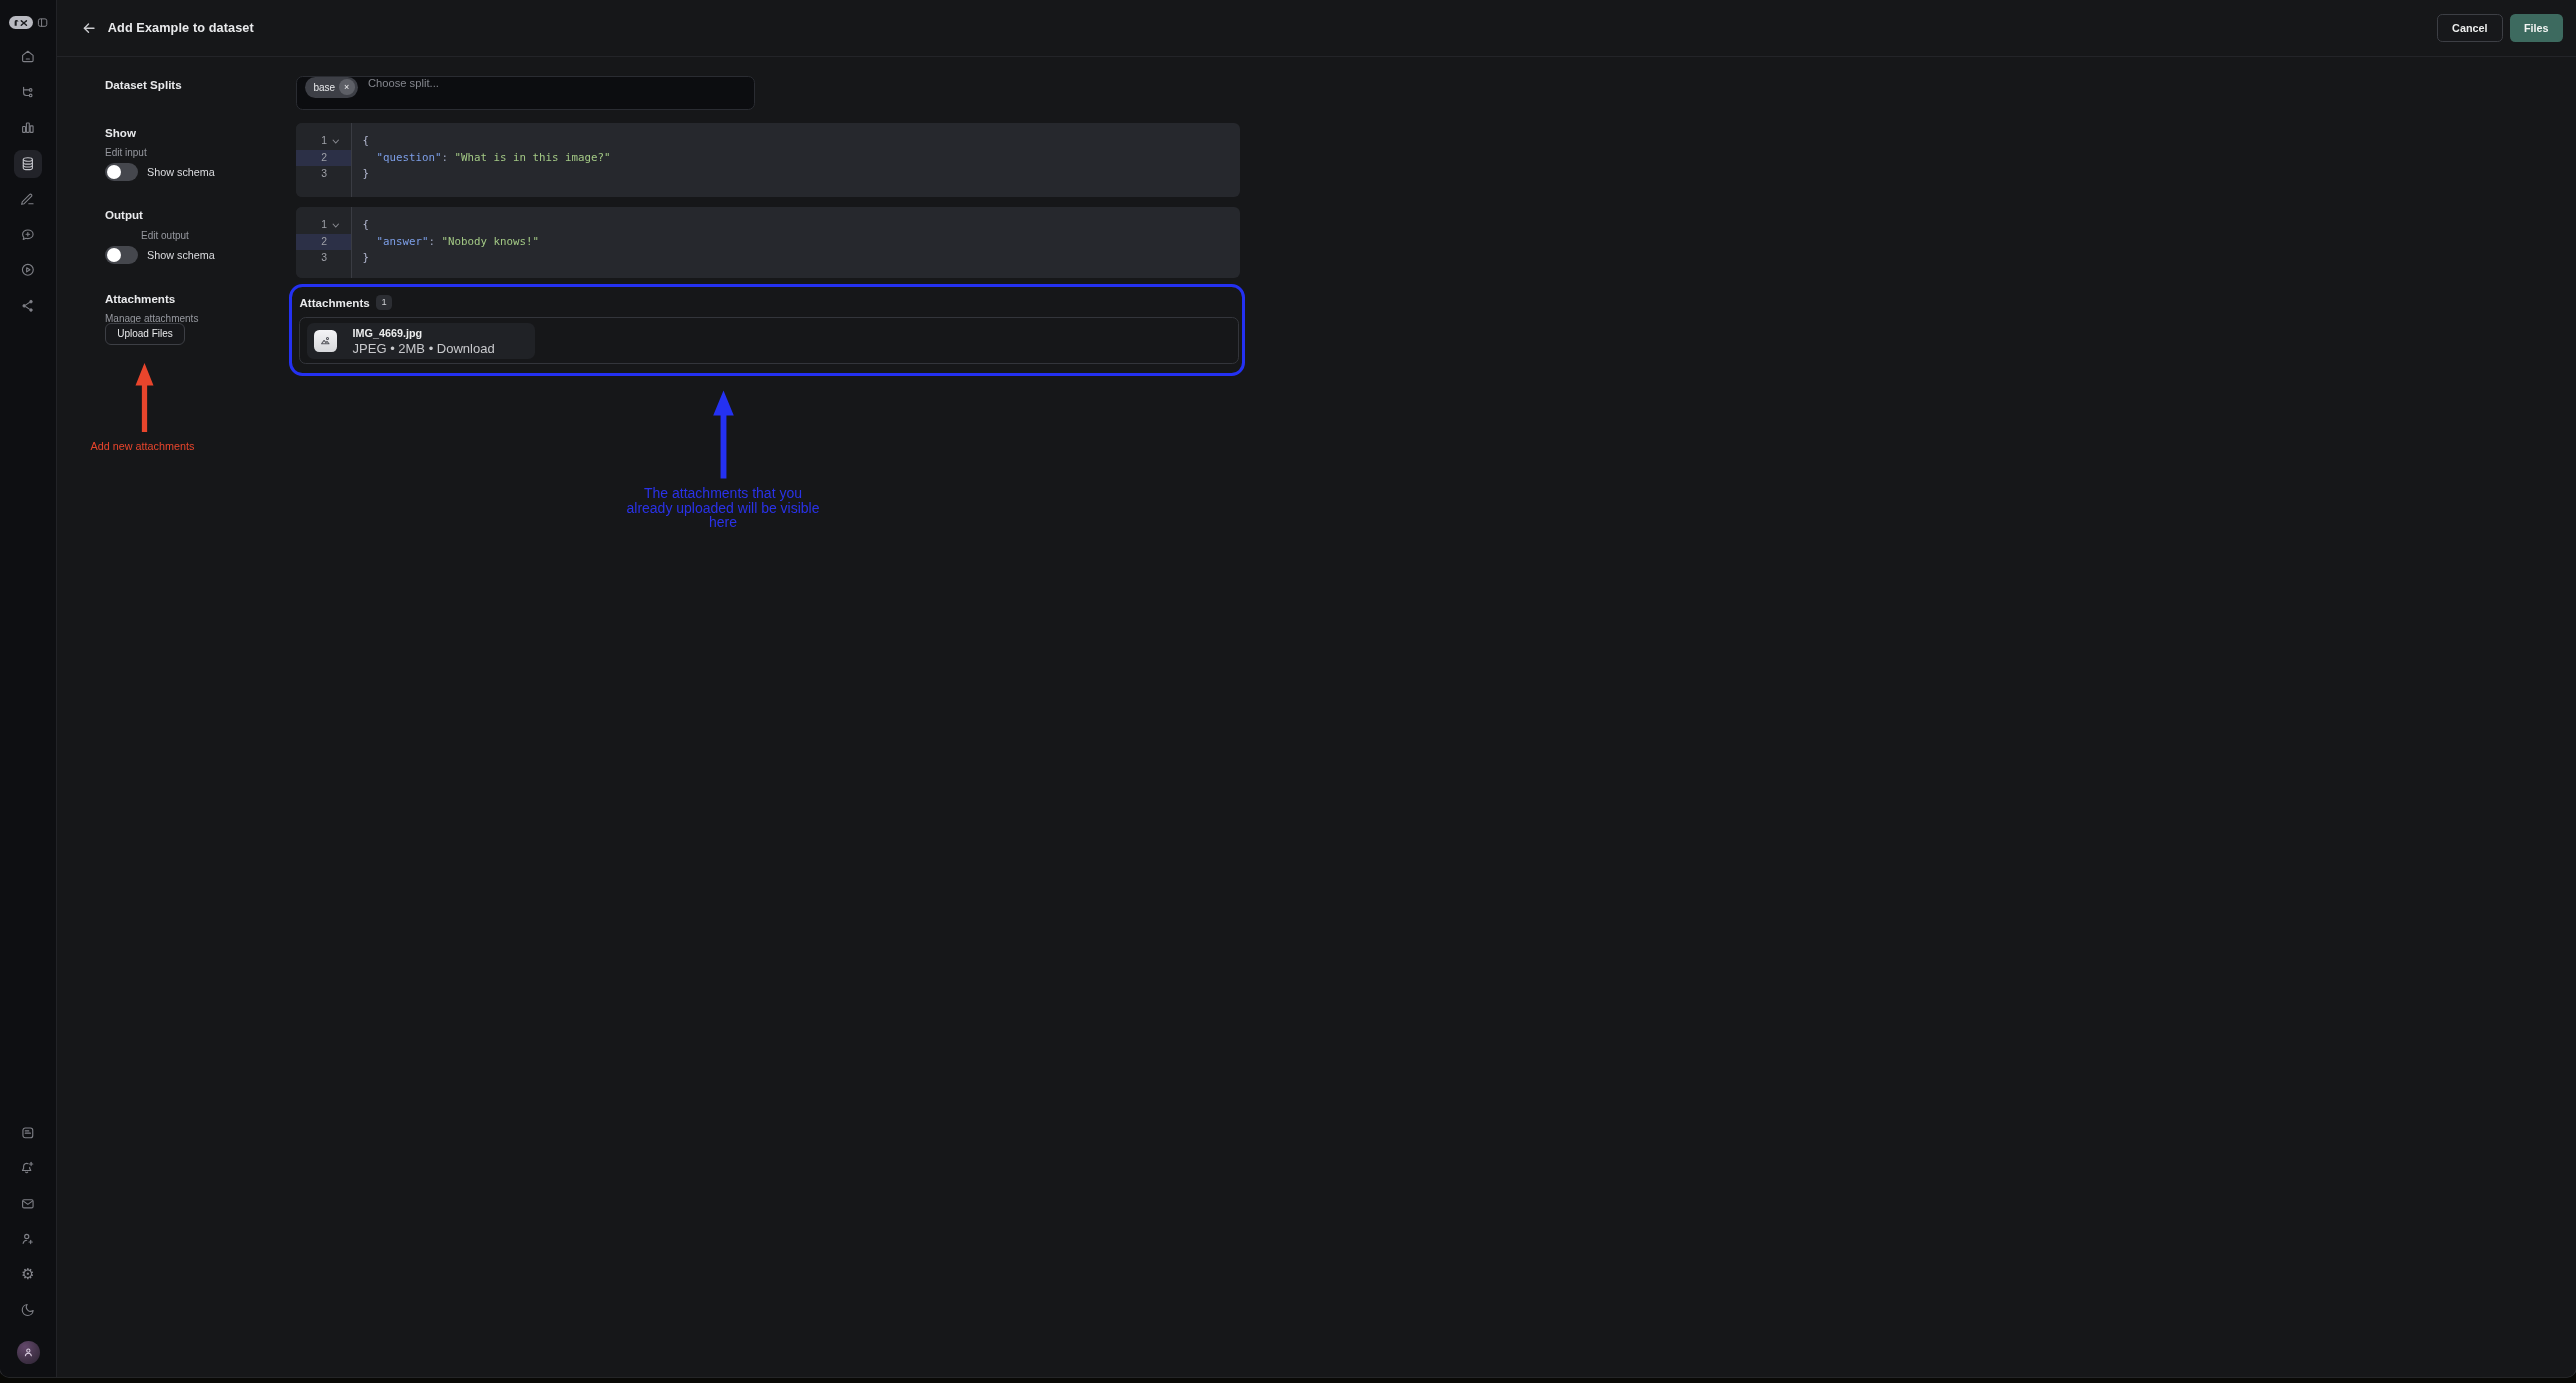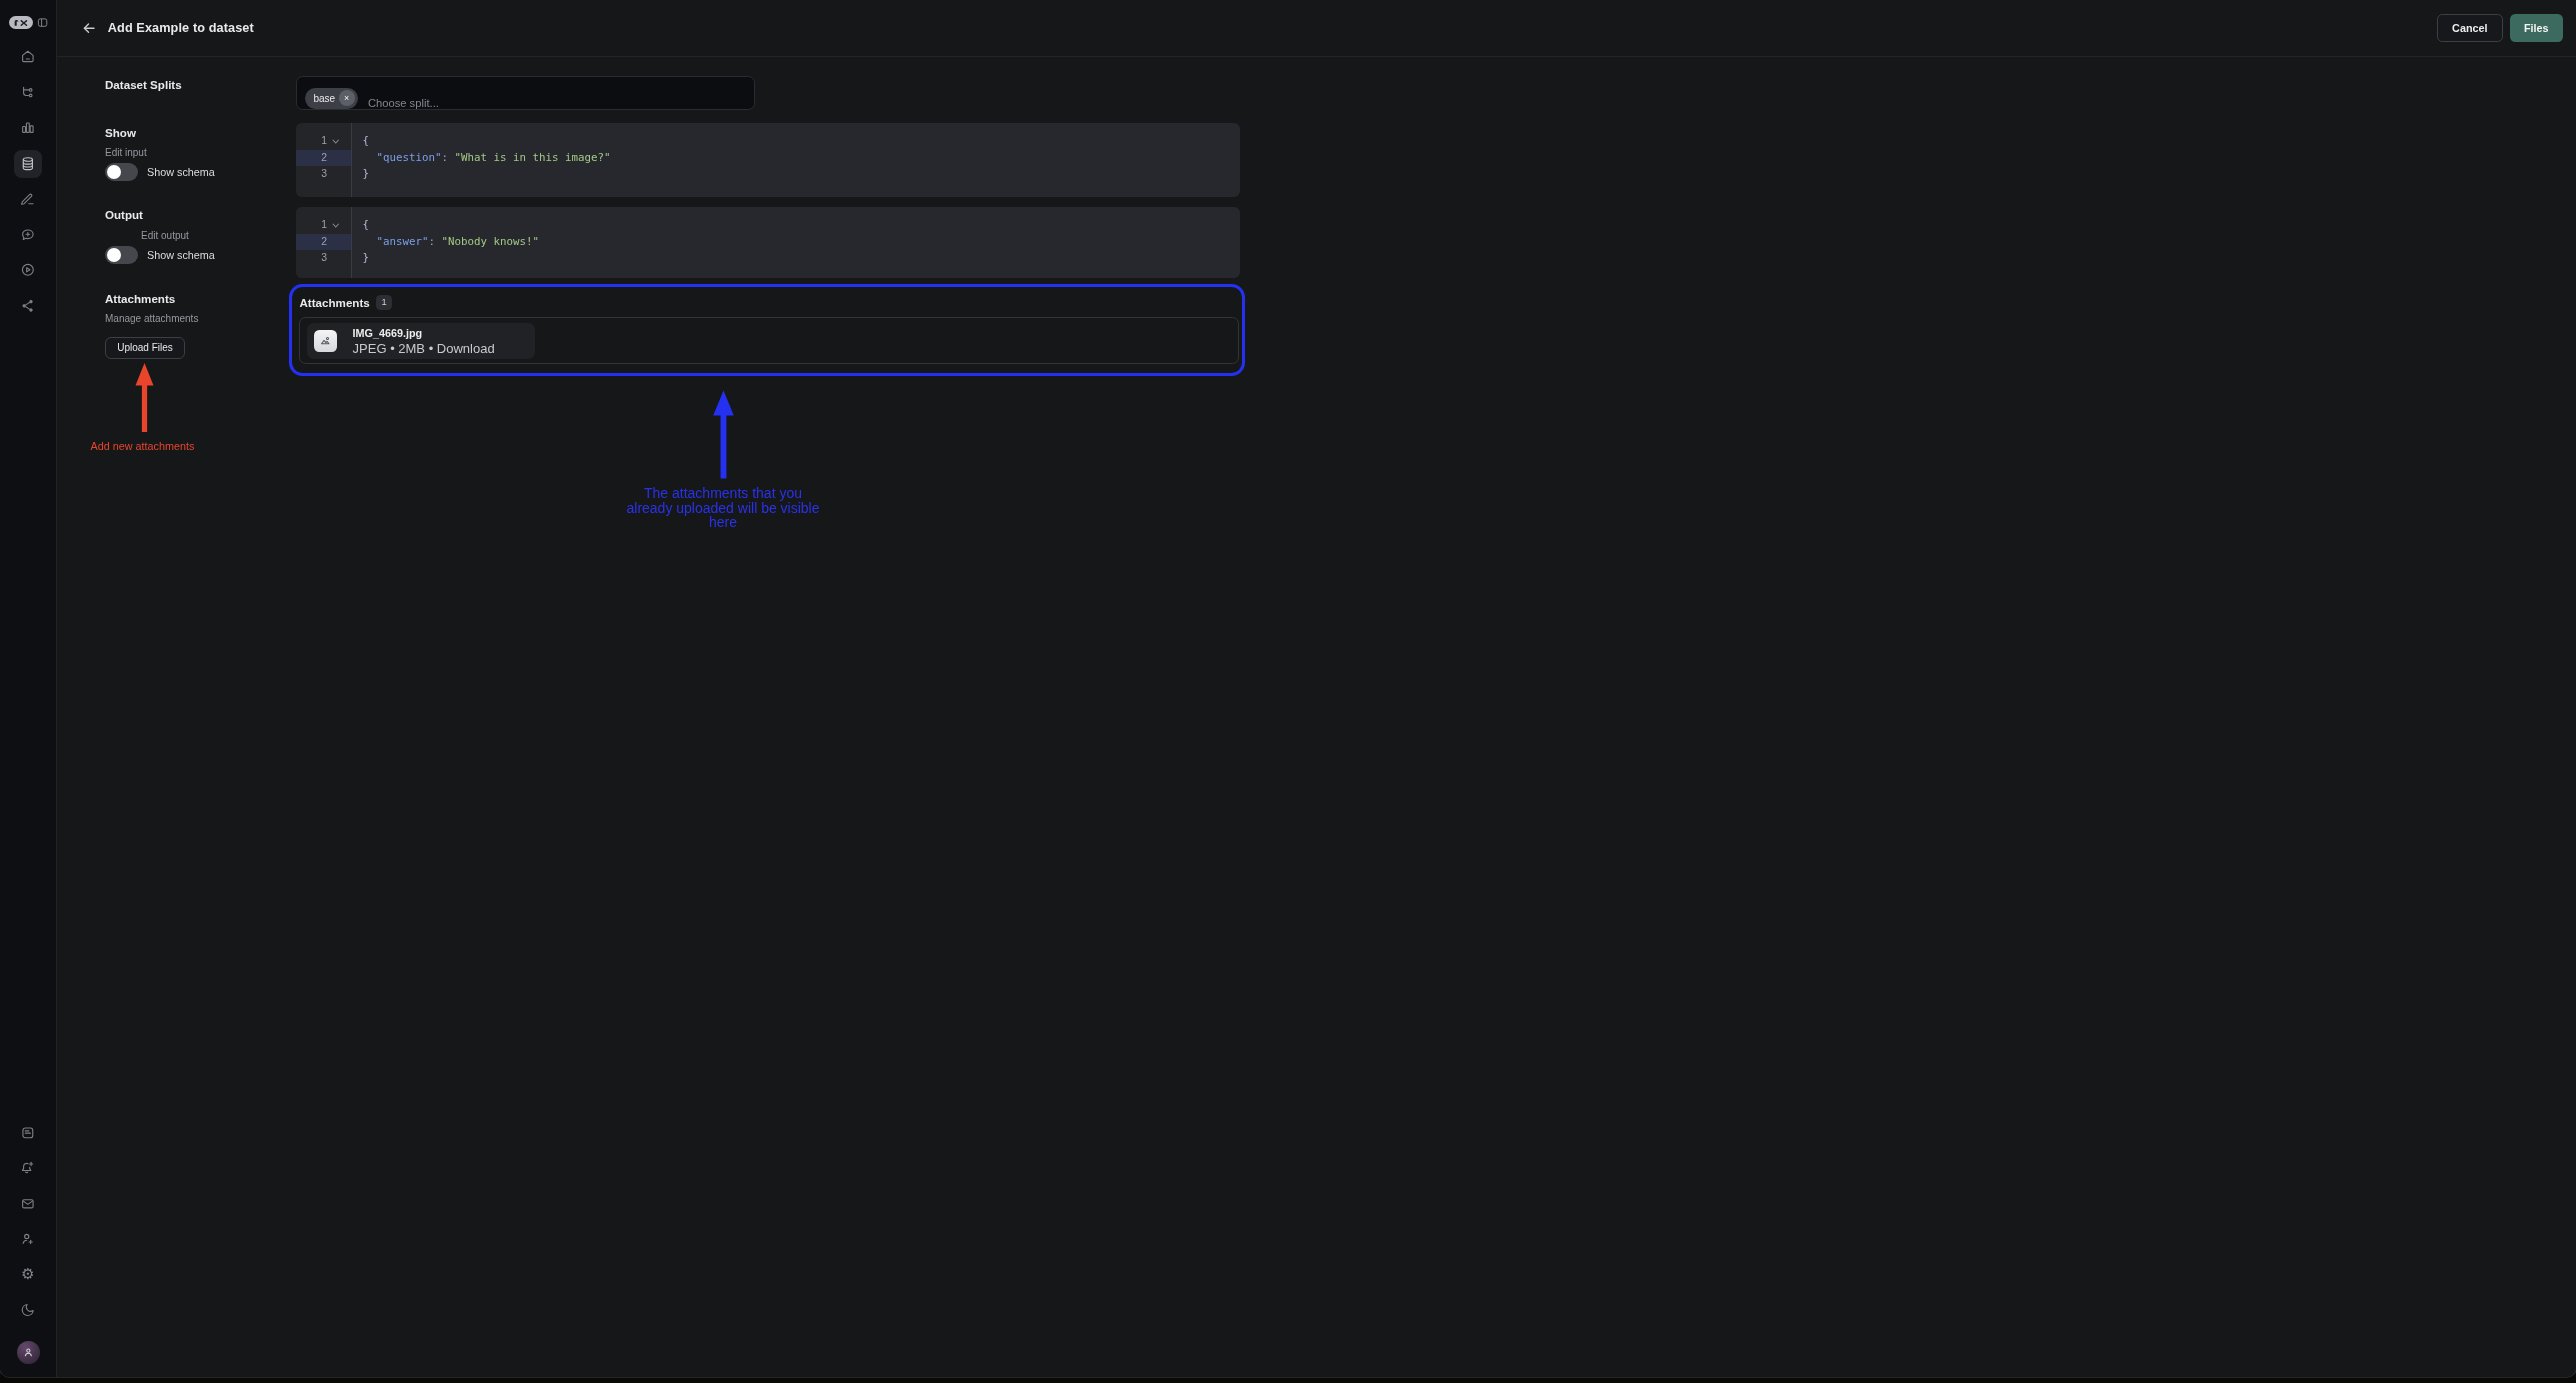--- a/index.html
+++ b/index.html
@@ -43,21 +43,21 @@
   .btn-submit { background:#3d6a5f; color:#f2f4f3; }
 
   .content { position:relative; flex:1; }
   .abs { position:absolute; }
 
   .section-title { font-size:11.6px; font-weight:700; color:#e9eaec; }
   .section-sub { font-size:10px; color:#96989f; }
 
   
   .splits-field { left:239px; top:18.6px; width:459px; height:34px; background:#0c0d10;
-                  border:0.7px solid #2a2c32; border-radius:6.7px; display:flex; align-items:flex-end;
+                  border:0.7px solid #2a2c32; border-radius:6.7px; display:flex; align-items:flex-start;
                   padding:0 7.5px; cursor:text; }
   .chip { height:21px; background:#3d3f46; border-radius:10.4px; display:flex; align-items:center;
           padding:0 3px 0 9px; gap:3.7px; }
   .chip-label { font-size:10px; color:#e8e9eb; }
   .chip-x { width:15.7px; height:15.7px; border-radius:50%; background:#5d5f66; display:flex;
             align-items:center; justify-content:center; cursor:pointer; color:#f2f2f4;
             font-size:9px; line-height:1; }
   .placeholder { margin-left:10.4px; font-size:11.2px; color:#84868d; }
 
   
@@ -325,21 +325,21 @@
         </div>
         <div class="code">
           <div class="code-line"><span class="punc">{</span></div>
           <div class="code-line indent"><span class="key">"answer"</span><span class="colon">: </span><span class="str">"Nobody knows!"</span></div>
           <div class="code-line"><span class="punc">}</span></div>
         </div>
       </div>
 
       <div class="abs section-title" style="left:48px; top:235px;">Attachments</div>
       <div class="abs section-sub" style="left:48px; top:256px;">Manage attachments</div>
-      <div class="abs upload-btn" style="left:48px; top:280px;">Upload Files</div>
+      <div class="abs upload-btn" style="left:48px; top:266px;">Upload Files</div>
 
       <div class="abs attach-panel">
         <div class="panel-head">
           <span class="panel-title">Attachments</span>
           <span class="count-badge">1</span>
         </div>
         <div class="attach-box">
           <div class="file-card">
             <div class="file-thumb">
               <svg width="13.4" height="13.4" viewBox="0 0 24 24" fill="none" stroke="#55565c" stroke-width="1.8" stroke-linejoin="round">

